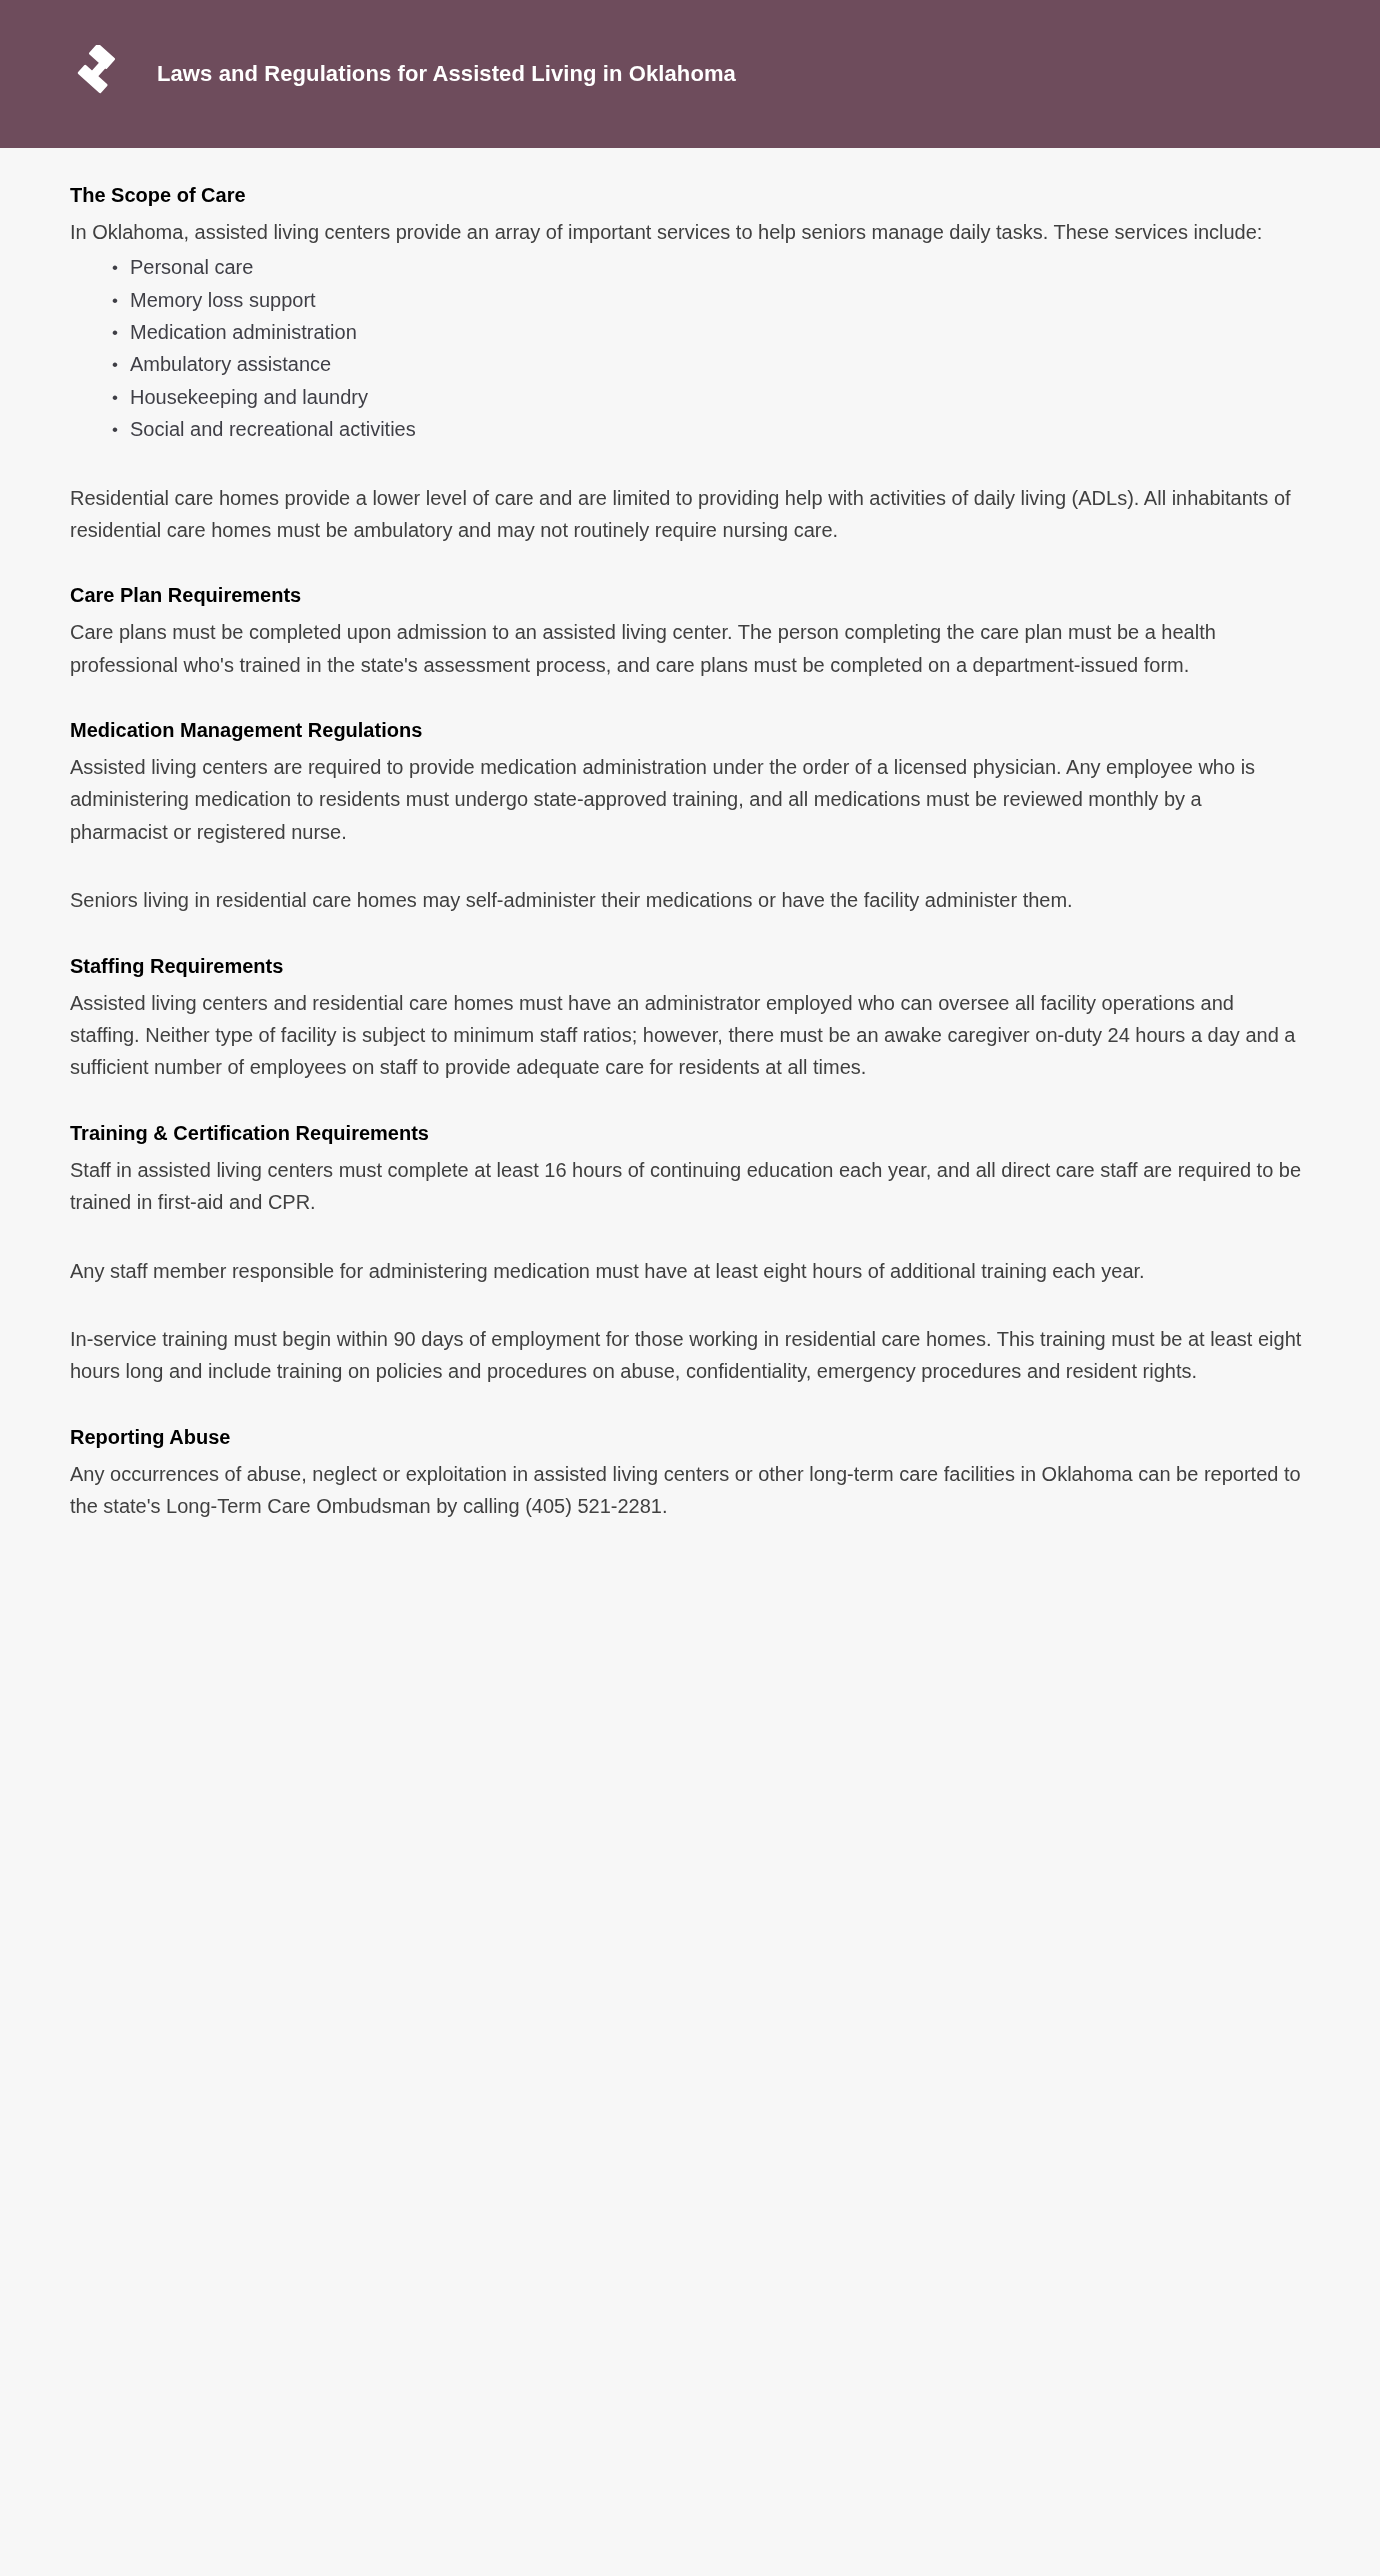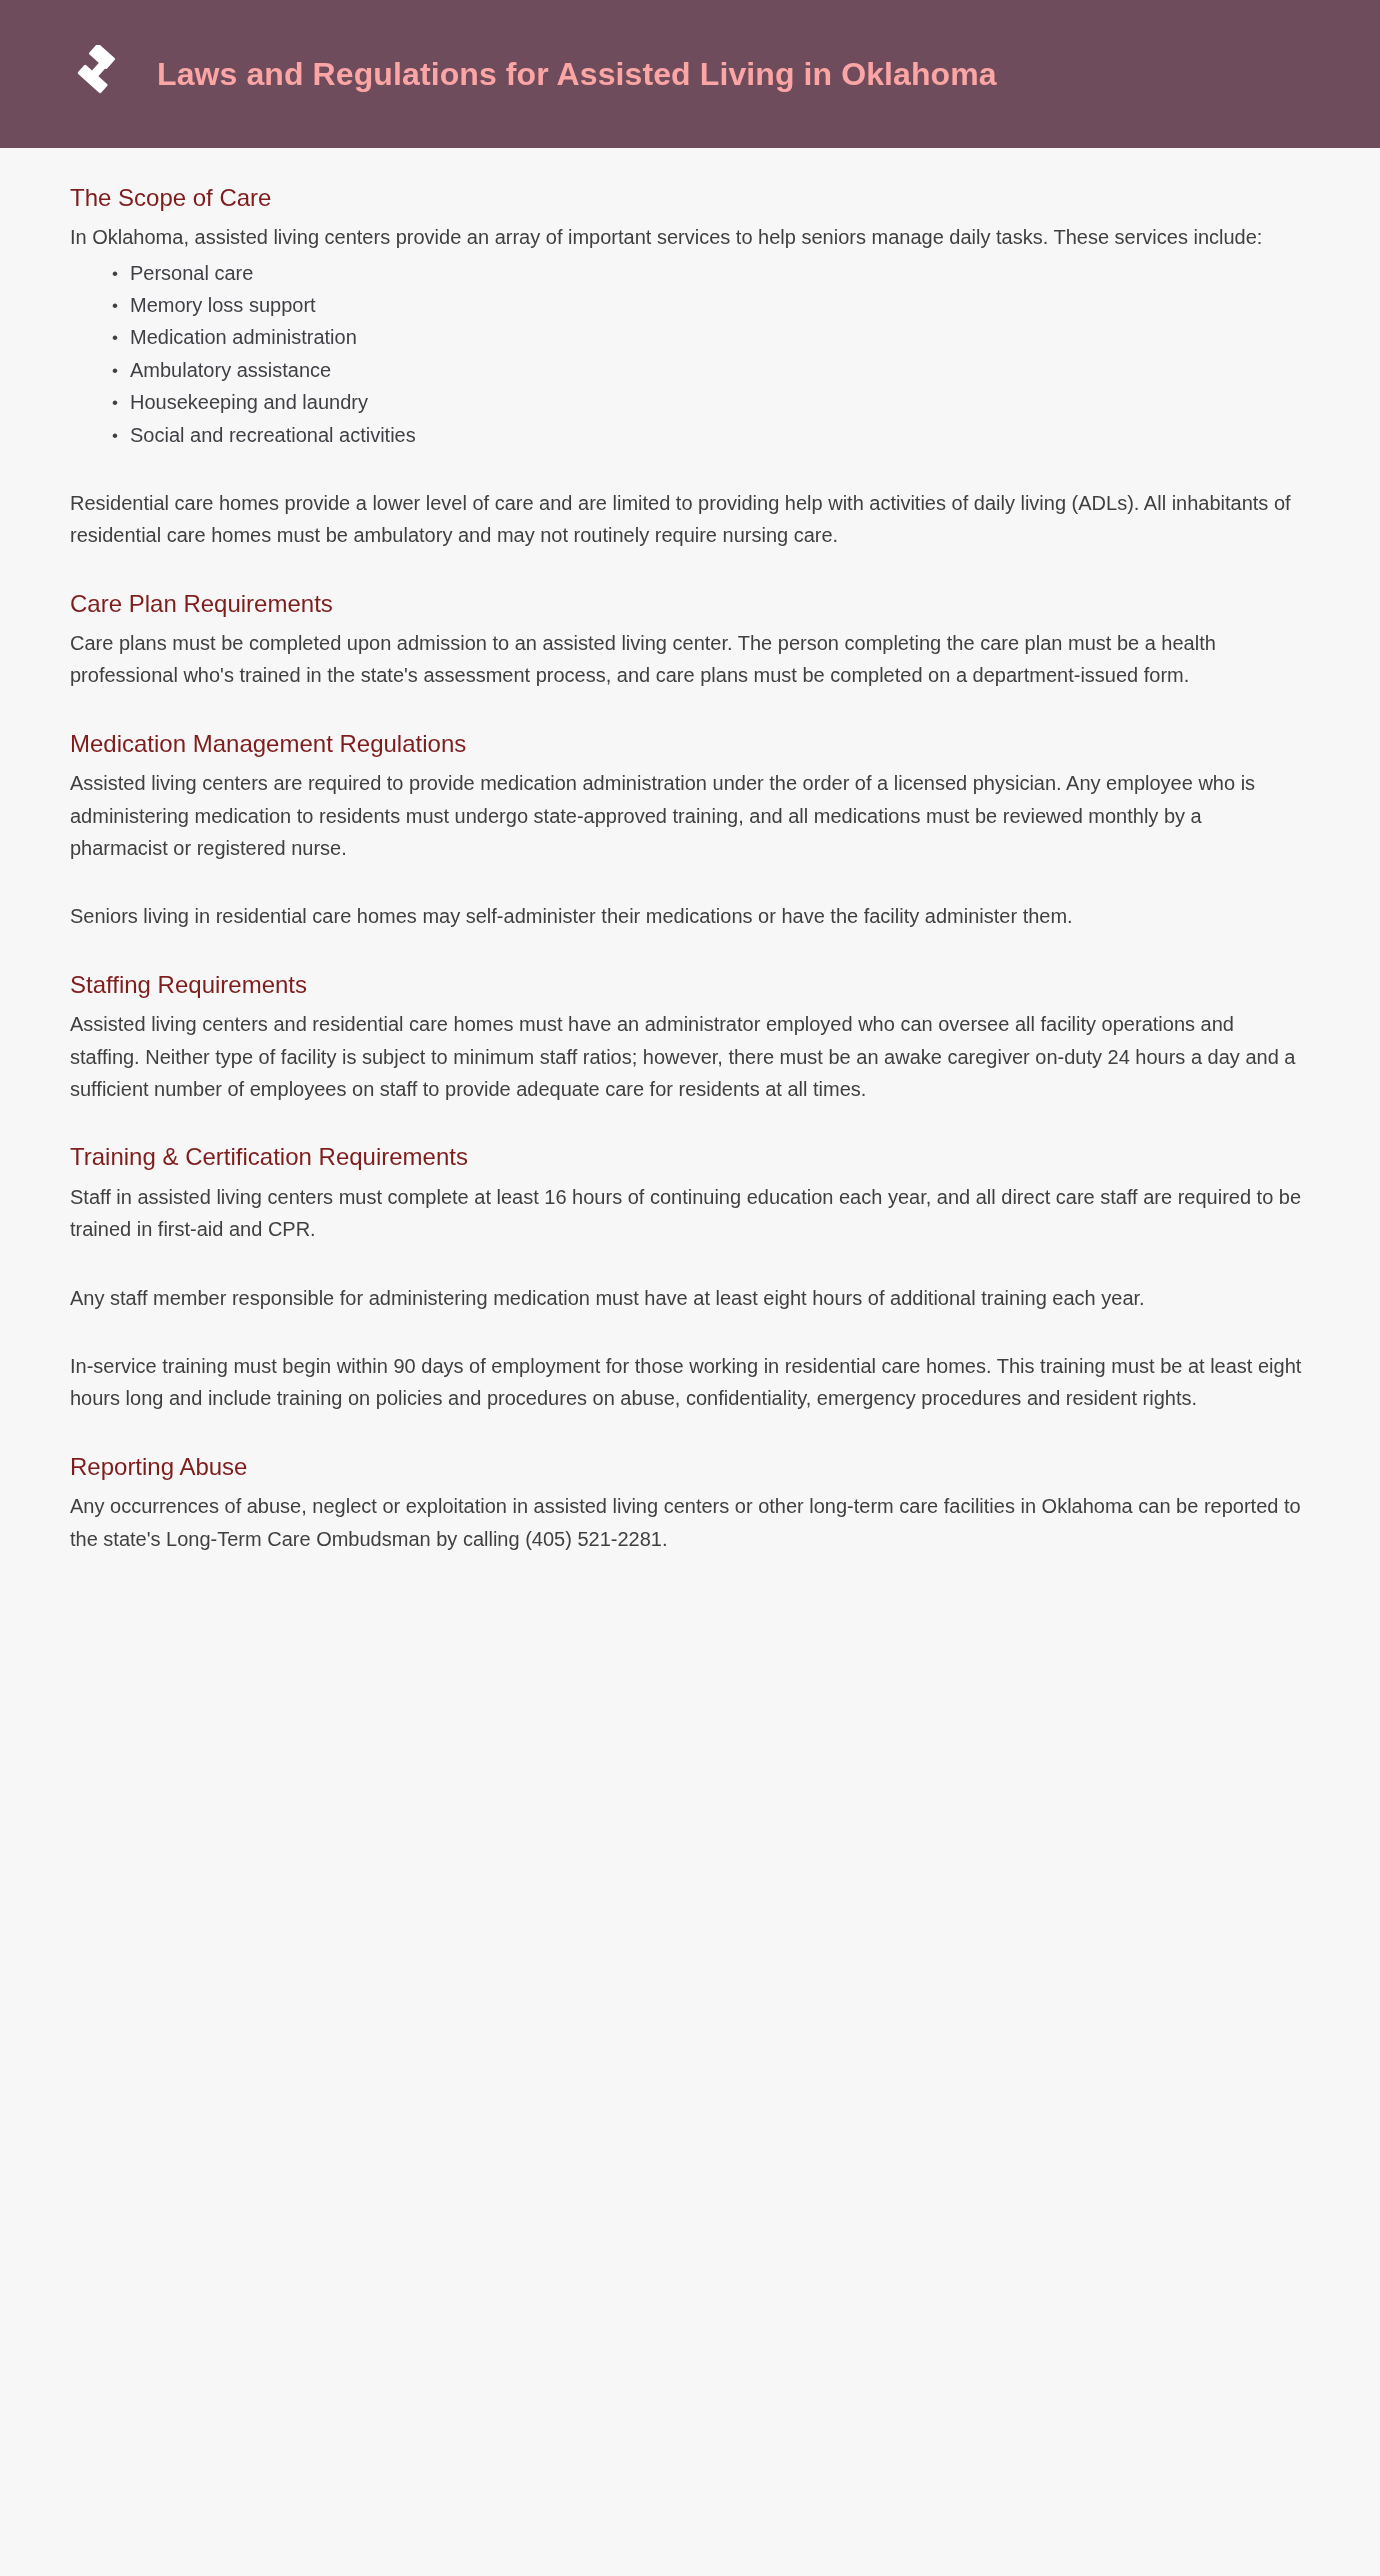--- a/index.html
+++ b/index.html
@@ -33,37 +33,37 @@
     width: 59px;
     height: 59px;
     flex: 0 0 auto;
     margin-right: 29px;
     display: flex;
     align-items: center;
     justify-content: center;
   }
   .header-icon svg { display: block; }
   .header-title {
-    color: #fca5a5;
-    font-size: 32px;
+    color: #ffffff;
+    font-size: 22px;
     font-weight: bold;
     letter-spacing: 0.1px;
     line-height: 1.2;
   }
   
   .content {
     background: #f7f7f7;
     padding: 34px 77px 42px 70px;
     flex: 1 1 auto;
   }
   .section { margin-bottom: 0; }
   h2.section-heading {
-    font-size: 24px;
-    font-weight: normal;
-    color: #7f1d1d;
+    font-size: 20px;
+    font-weight: bold;
+    color: #000000;
     margin: 0 0 7px 0;
     line-height: 1.35;
   }
   p.para {
     font-size: 20px;
     line-height: 1.62;
     color: #404040;
     margin: 0 0 0 0;
   }
   .gap-md { height: 36px; }

